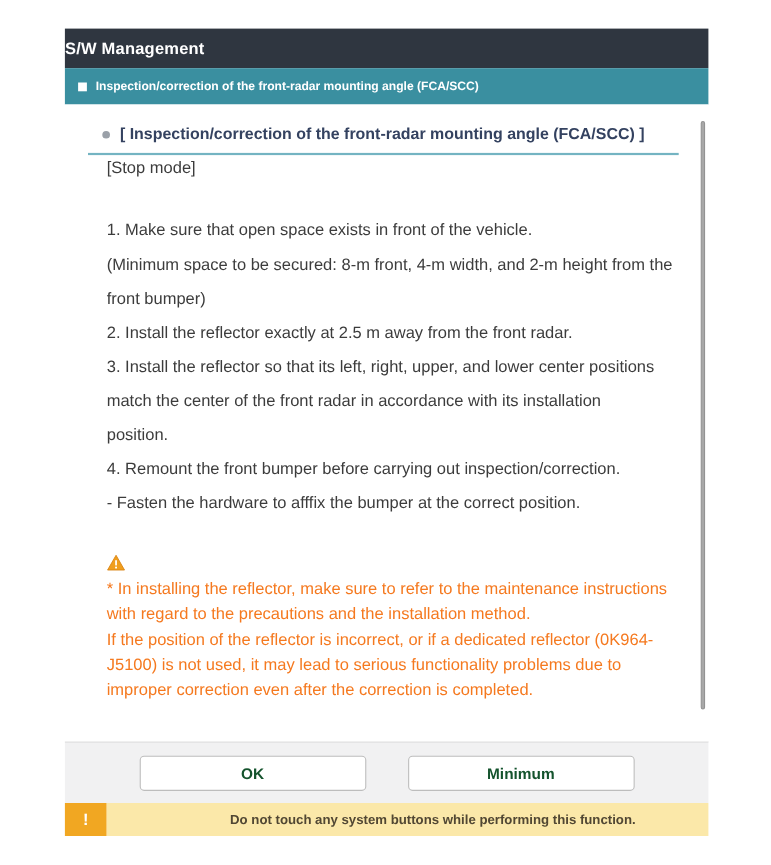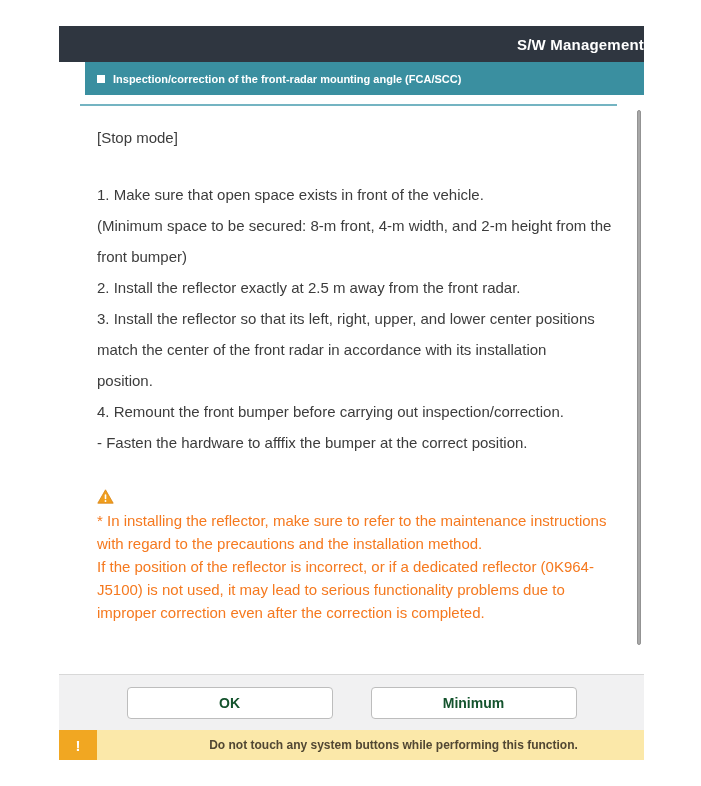--- a/index.html
+++ b/index.html
@@ -21,31 +21,31 @@
     position:relative;
     width:585px;
     margin:26px 0 0 59px;
   }
 
   
   .titlebar{
     height:36px;
     background:var(--header-bg);
     color:#ffffff;
-    display:flex;align-items:center;justify-content:flex-end;
+    display:flex;align-items:center;justify-content:flex-start;
     font-size:15px;font-weight:bold;
     letter-spacing:.2px;
   }
   .subbar{
     height:33px;
     background:var(--accent);
     color:#ffffff;
     display:flex;align-items:center;
     padding-left:12px;
-    font-size:11px;font-weight:bold;margin-left:26px;
+    font-size:11px;font-weight:bold;
   }
   .subbar .sq{
     width:8px;height:8px;background:#ffffff;
     display:inline-block;margin-right:8px;flex:0 0 auto;
   }
 
   
   .content{
     position:relative;
     height:579px;
@@ -75,21 +75,21 @@
   .title-underline{
     border-bottom:2px solid var(--underline);
     margin:9px 27px 0 21px;
     height:0;
   }
   .body{
     padding:0 20px 0 38px;
     color:var(--body-text);
     font-size:15px;
   }
-  .mode-line{margin-top:20px;line-height:23px;}
+  .mode-line{line-height:23px;}
   .steps{
     margin-top:30px;
     line-height:31px;
     white-space:pre-line;
     max-width:535px;
   }
   .warning-icon-row{margin-top:31px;height:16px;}
   .warning-text{
     margin-top:4px;
     color:var(--warning-orange);
@@ -151,20 +151,24 @@
     <span>S/W Management</span>
   </div>
 
   <div class="subbar">
     <span class="sq"></span>
     <span>Inspection/correction of the front-radar mounting angle (FCA/SCC)</span>
   </div>
 
   <div class="content">
 
+    <div class="section-title-row">
+      <span class="bullet-dot"></span>
+      <span class="section-title">[ Inspection/correction of the front-radar mounting angle (FCA/SCC) ]</span>
+    </div>
     <div class="title-underline"></div>
 
     <div class="body">
       <div class="mode-line">[Stop mode]</div>
 
       <div class="steps">1. Make sure that open space exists in front of the vehicle.
 (Minimum space to be secured: 8-m front, 4-m width, and 2-m height from the
 front bumper)
 2. Install the reflector exactly at 2.5 m away from the front radar.
 3. Install the reflector so that its left, right, upper, and lower center positions

